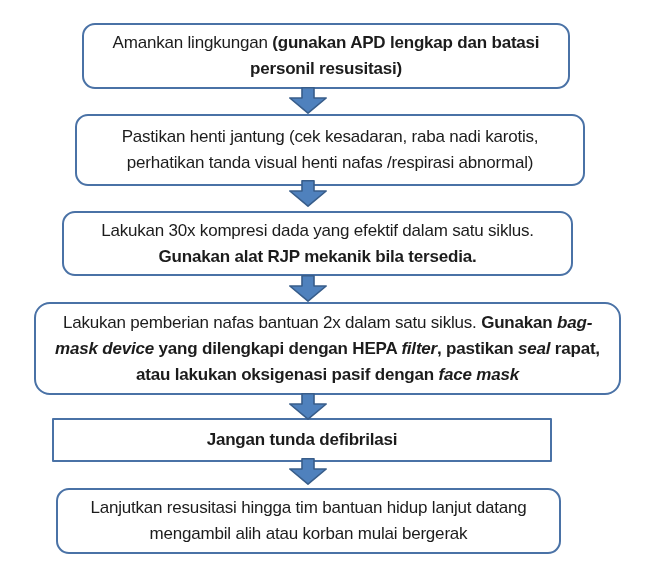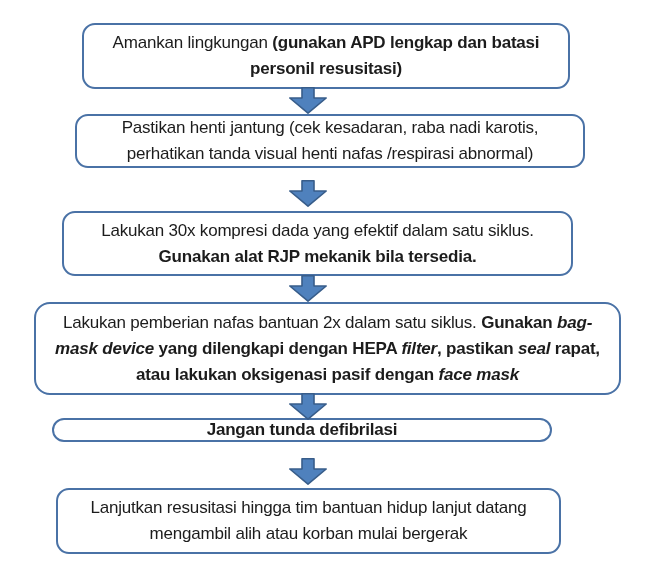--- a/index.html
+++ b/index.html
@@ -57,21 +57,21 @@
 <div class="canvas">
 
   <div class="box" style="left:82px;top:23px;width:488px;height:66px;padding:0 12px;">
     <p class="box-text"><span>Amankan lingkungan </span><span class="b">(gunakan APD lengkap dan batasi personil resusitasi)</span></p>
   </div>
 
   <svg class="arrow" style="left:288px;top:87px;" width="40" height="27" viewBox="0 0 40 27">
     <polygon points="14,0.8 26,0.8 26,11 38.2,11 20,26.2 1.8,11 14,11"></polygon>
   </svg>
 
-  <div class="box" style="left:75px;top:114px;width:510px;height:54px;padding:0 10px;">
+  <div class="box" style="left:75px;top:114px;width:510px;height:72px;padding:0 10px;">
     <p class="box-text"><span>Pastikan henti jantung  (cek kesadaran, raba nadi karotis, perhatikan tanda visual  henti nafas /respirasi abnormal)</span></p>
   </div>
 
   <svg class="arrow" style="left:288px;top:180px;" width="40" height="27" viewBox="0 0 40 27">
     <polygon points="14,0.8 26,0.8 26,11 38.2,11 20,26.2 1.8,11 14,11"></polygon>
   </svg>
 
   <div class="box" style="left:62px;top:211px;width:511px;height:65px;padding:0 14px;">
     <p class="box-text"><span>Lakukan  30x  kompresi dada yang efektif  dalam satu siklus. </span><span class="b">Gunakan alat RJP mekanik  bila tersedia.</span></p>
   </div>
@@ -81,21 +81,21 @@
   </svg>
 
   <div class="box" style="left:34px;top:302px;width:587px;height:93px;padding:4px 14px;border-radius:16px;">
     <p class="box-text"><span>Lakukan pemberian nafas bantuan 2x dalam satu siklus. </span><span class="b">Gunakan </span><span class="b i">bag-mask device</span><span class="b"> yang dilengkapi dengan HEPA </span><span class="b i">filter</span><span class="b">, pastikan </span><span class="b i">seal</span><span class="b"> rapat, atau lakukan oksigenasi pasif dengan </span><span class="b i">face  mask</span></p>
   </div>
 
   <svg class="arrow" style="left:288px;top:393px;" width="40" height="27" viewBox="0 0 40 27">
     <polygon points="14,0.8 26,0.8 26,11 38.2,11 20,26.2 1.8,11 14,11"></polygon>
   </svg>
 
-  <div class="box" style="left:52px;top:418px;width:500px;height:24px;padding:0 12px;border-radius:16px;">
+  <div class="box" style="left:52px;top:418px;width:500px;height:44px;padding:0 12px;border-radius:1px;">
     <p class="box-text"><span class="b">Jangan tunda defibrilasi</span></p>
   </div>
 
   <svg class="arrow" style="left:288px;top:458px;" width="40" height="27" viewBox="0 0 40 27">
     <polygon points="14,0.8 26,0.8 26,11 38.2,11 20,26.2 1.8,11 14,11"></polygon>
   </svg>
 
   <div class="box" style="left:56px;top:488px;width:505px;height:66px;padding:12px 20px;">
     <p class="box-text"><span>Lanjutkan  resusitasi hingga tim bantuan hidup lanjut datang mengambil alih atau korban mulai bergerak</span></p>
   </div>

